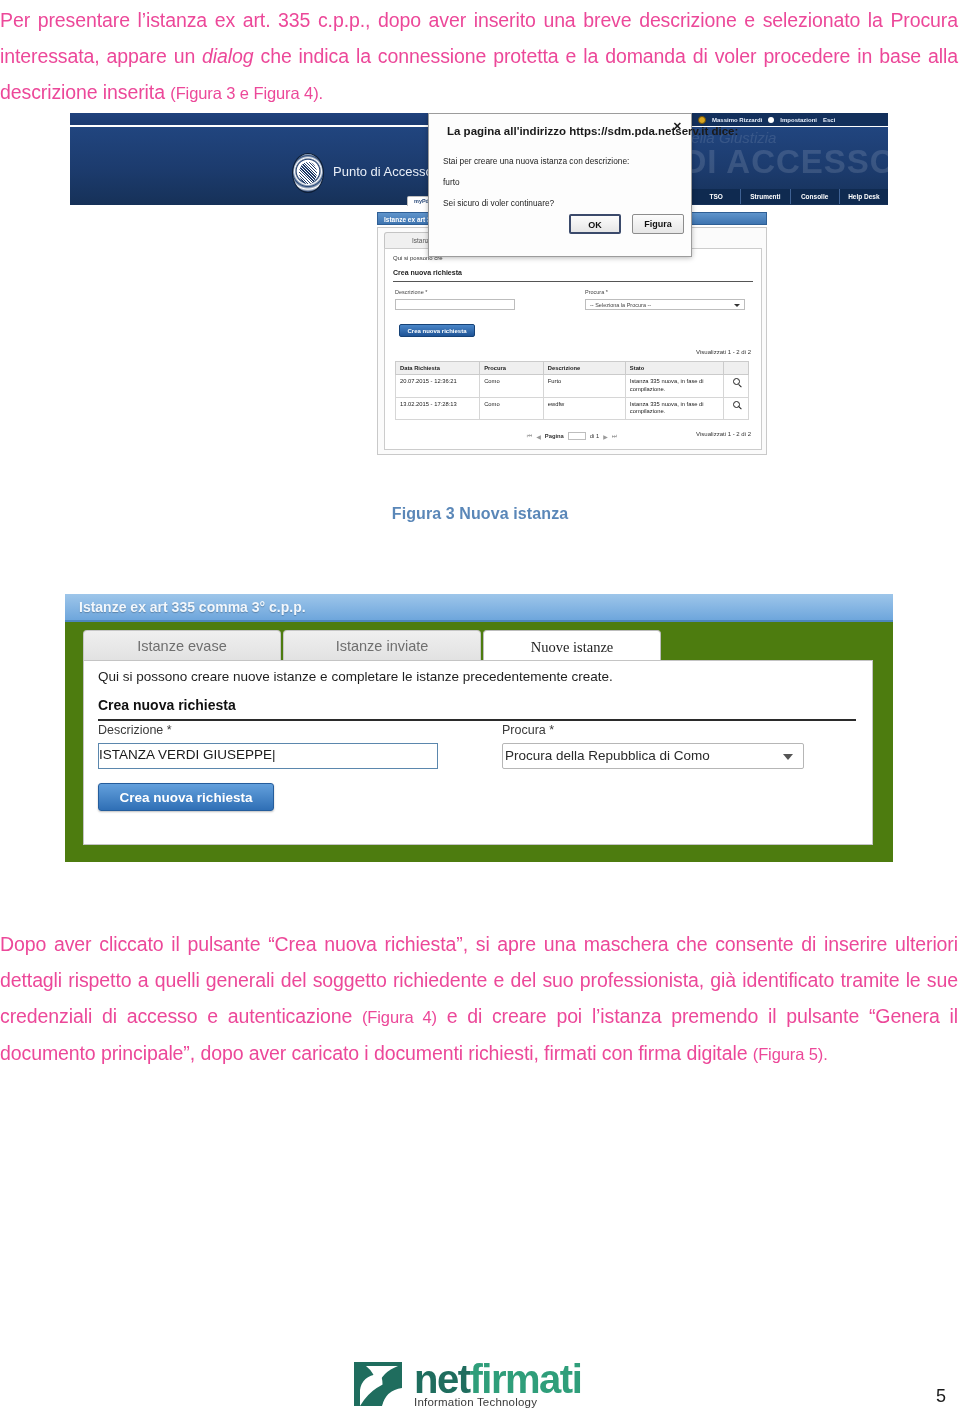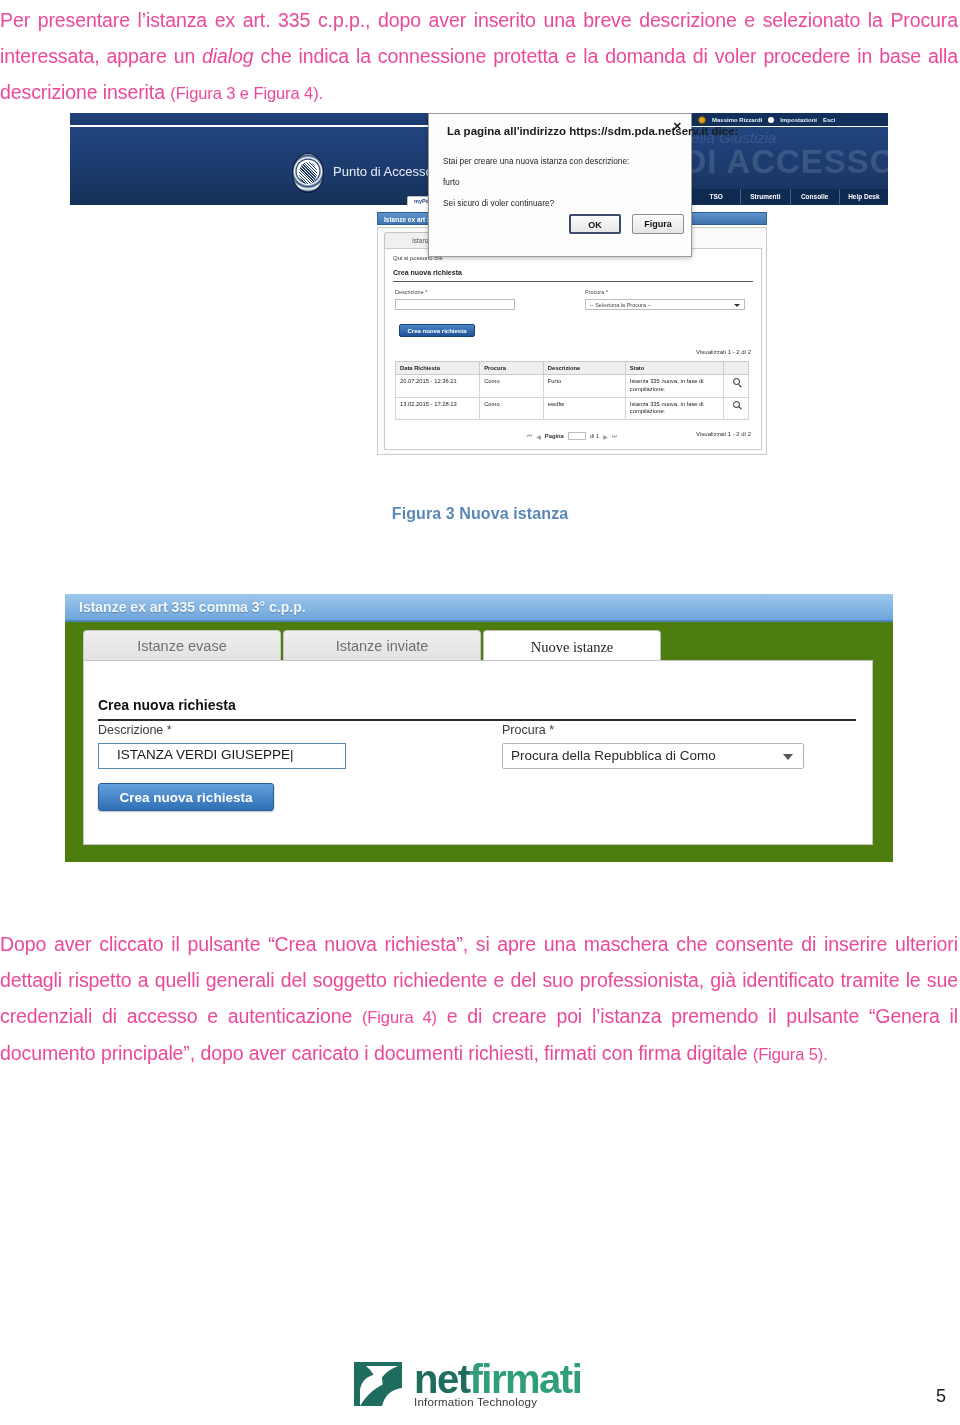--- a/index.html
+++ b/index.html
@@ -304,32 +304,32 @@
     position: absolute; left: 14px; top: 36px;
     font-size: 14px; font-weight: bold; color: #111;
   }
   .f4-rule {
     position: absolute; left: 14px; top: 58px;
     width: 758px; height: 2px; background: #2b2b2b;
   }
   .f4-lbl { position: absolute; font-size: 12.5px; color: #3a3a3a; }
   .f4-input {
     position: absolute; left: 14px; top: 82px;
-    width: 248px; height: 26px;
+    width: 340px; height: 26px;
     background: #ffffff; border: 1.5px solid #5b87ad;
     font-size: 13.5px; color: #1a1a1a;
-    padding: 3px 0 0 18px;
+    padding: 3px 0 0 0;
   }
   .f4-caretbar { color: #1a1a1a; font-weight: 300; }
   .f4-select {
     position: absolute; left: 418px; top: 82px;
     width: 302px; height: 26px;
     background: #ffffff; border: 1px solid #b6b6b6;
     font-size: 13.5px; color: #2a2a2a;
-    padding: 4px 0 0 8px; border-radius: 2px;
+    padding: 4px 0 0 2px; border-radius: 2px;
   }
   .f4-selcaret {
     position: absolute; right: 10px; top: 10px;
     width: 0; height: 0;
     border-left: 5px solid transparent;
     border-right: 5px solid transparent;
     border-top: 6px solid #555;
   }
   .f4-btn {
     position: absolute; left: 14px; top: 122px;
@@ -493,20 +493,21 @@
     <div class="f4-titlebar"></div>
     <div class="f4-titletext">Istanze ex art 335  comma 3°  c.p.p.</div>
 
     <div class="f4-tabs">
       <div class="f4-tab" style="left:0px; width:198px;">Istanze evase</div>
       <div class="f4-tab" style="left:200px; width:198px;">Istanze inviate</div>
       <div class="f4-tab active" style="left:400px; width:178px;font-family:Liberation Serif, serif;">Nuove istanze</div>
     </div>
 
     <div class="f4-panel">
+      <div class="f4-hint">Qui si possono creare nuove istanze e completare le istanze precedentemente create.</div>
       <div class="f4-formtitle">Crea nuova richiesta</div>
       <div class="f4-rule"></div>
 
       <div class="f4-lbl" style="left:14px; top:62px;">Descrizione *</div>
       <div class="f4-input"><span>ISTANZA VERDI GIUSEPPE</span><span class="f4-caretbar">|</span></div>
 
       <div class="f4-lbl" style="left:418px; top:62px;">Procura *</div>
       <div class="f4-select">
         <span>Procura della Repubblica di Como</span>
         <span class="f4-selcaret"></span>

